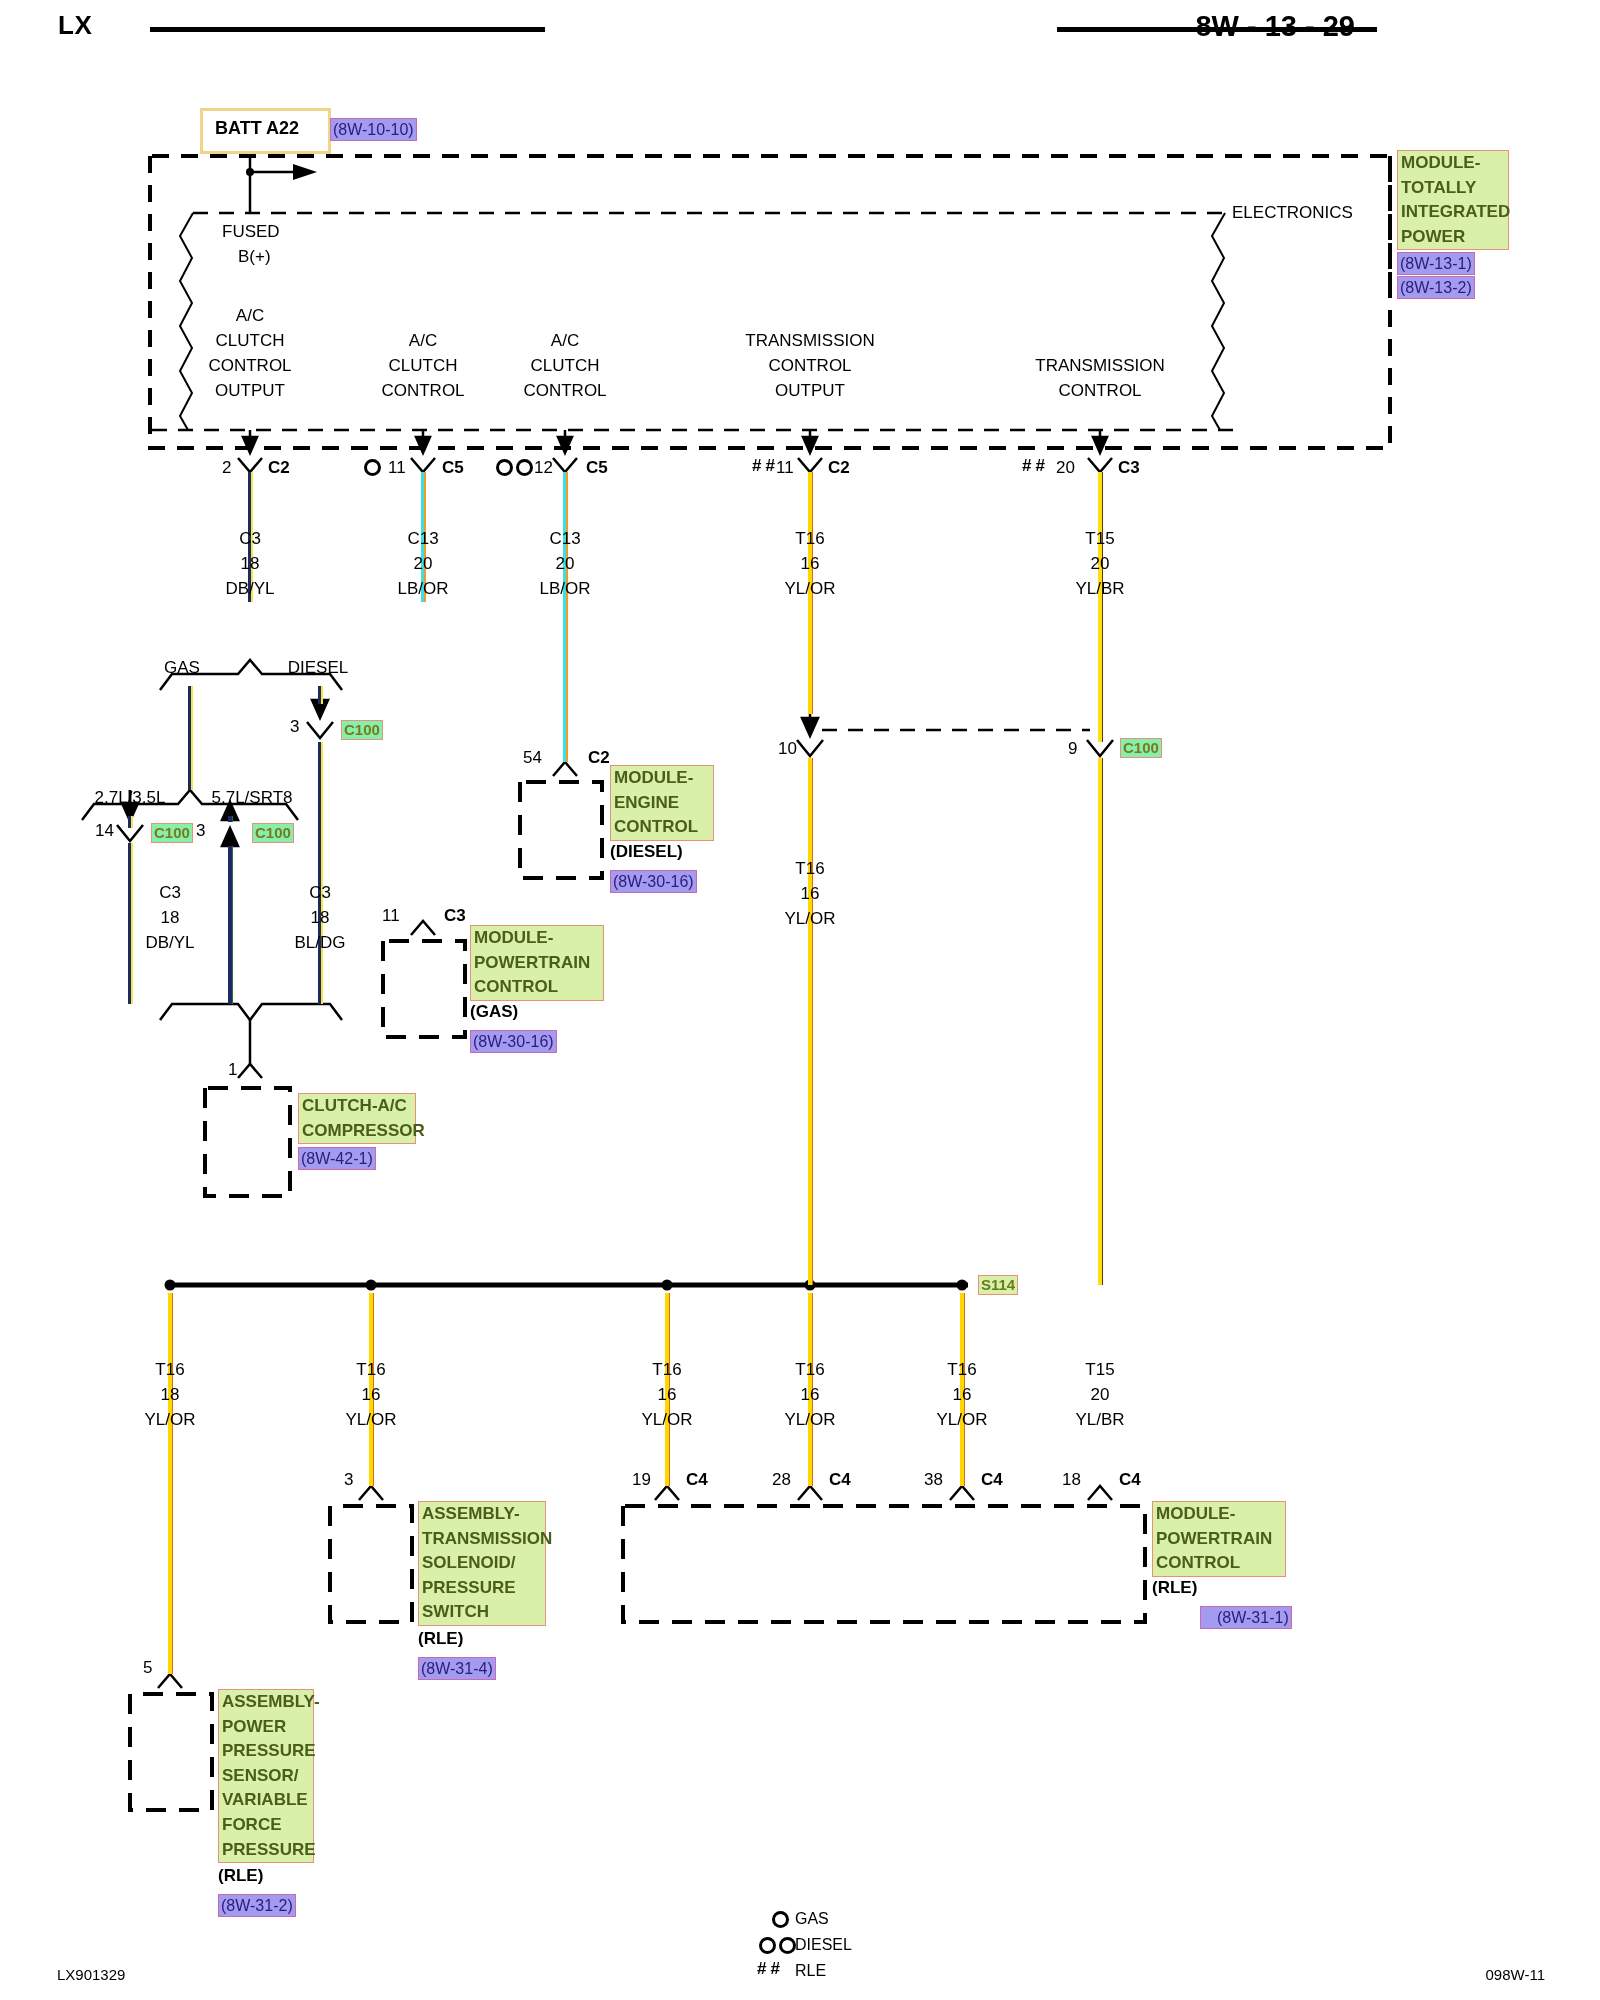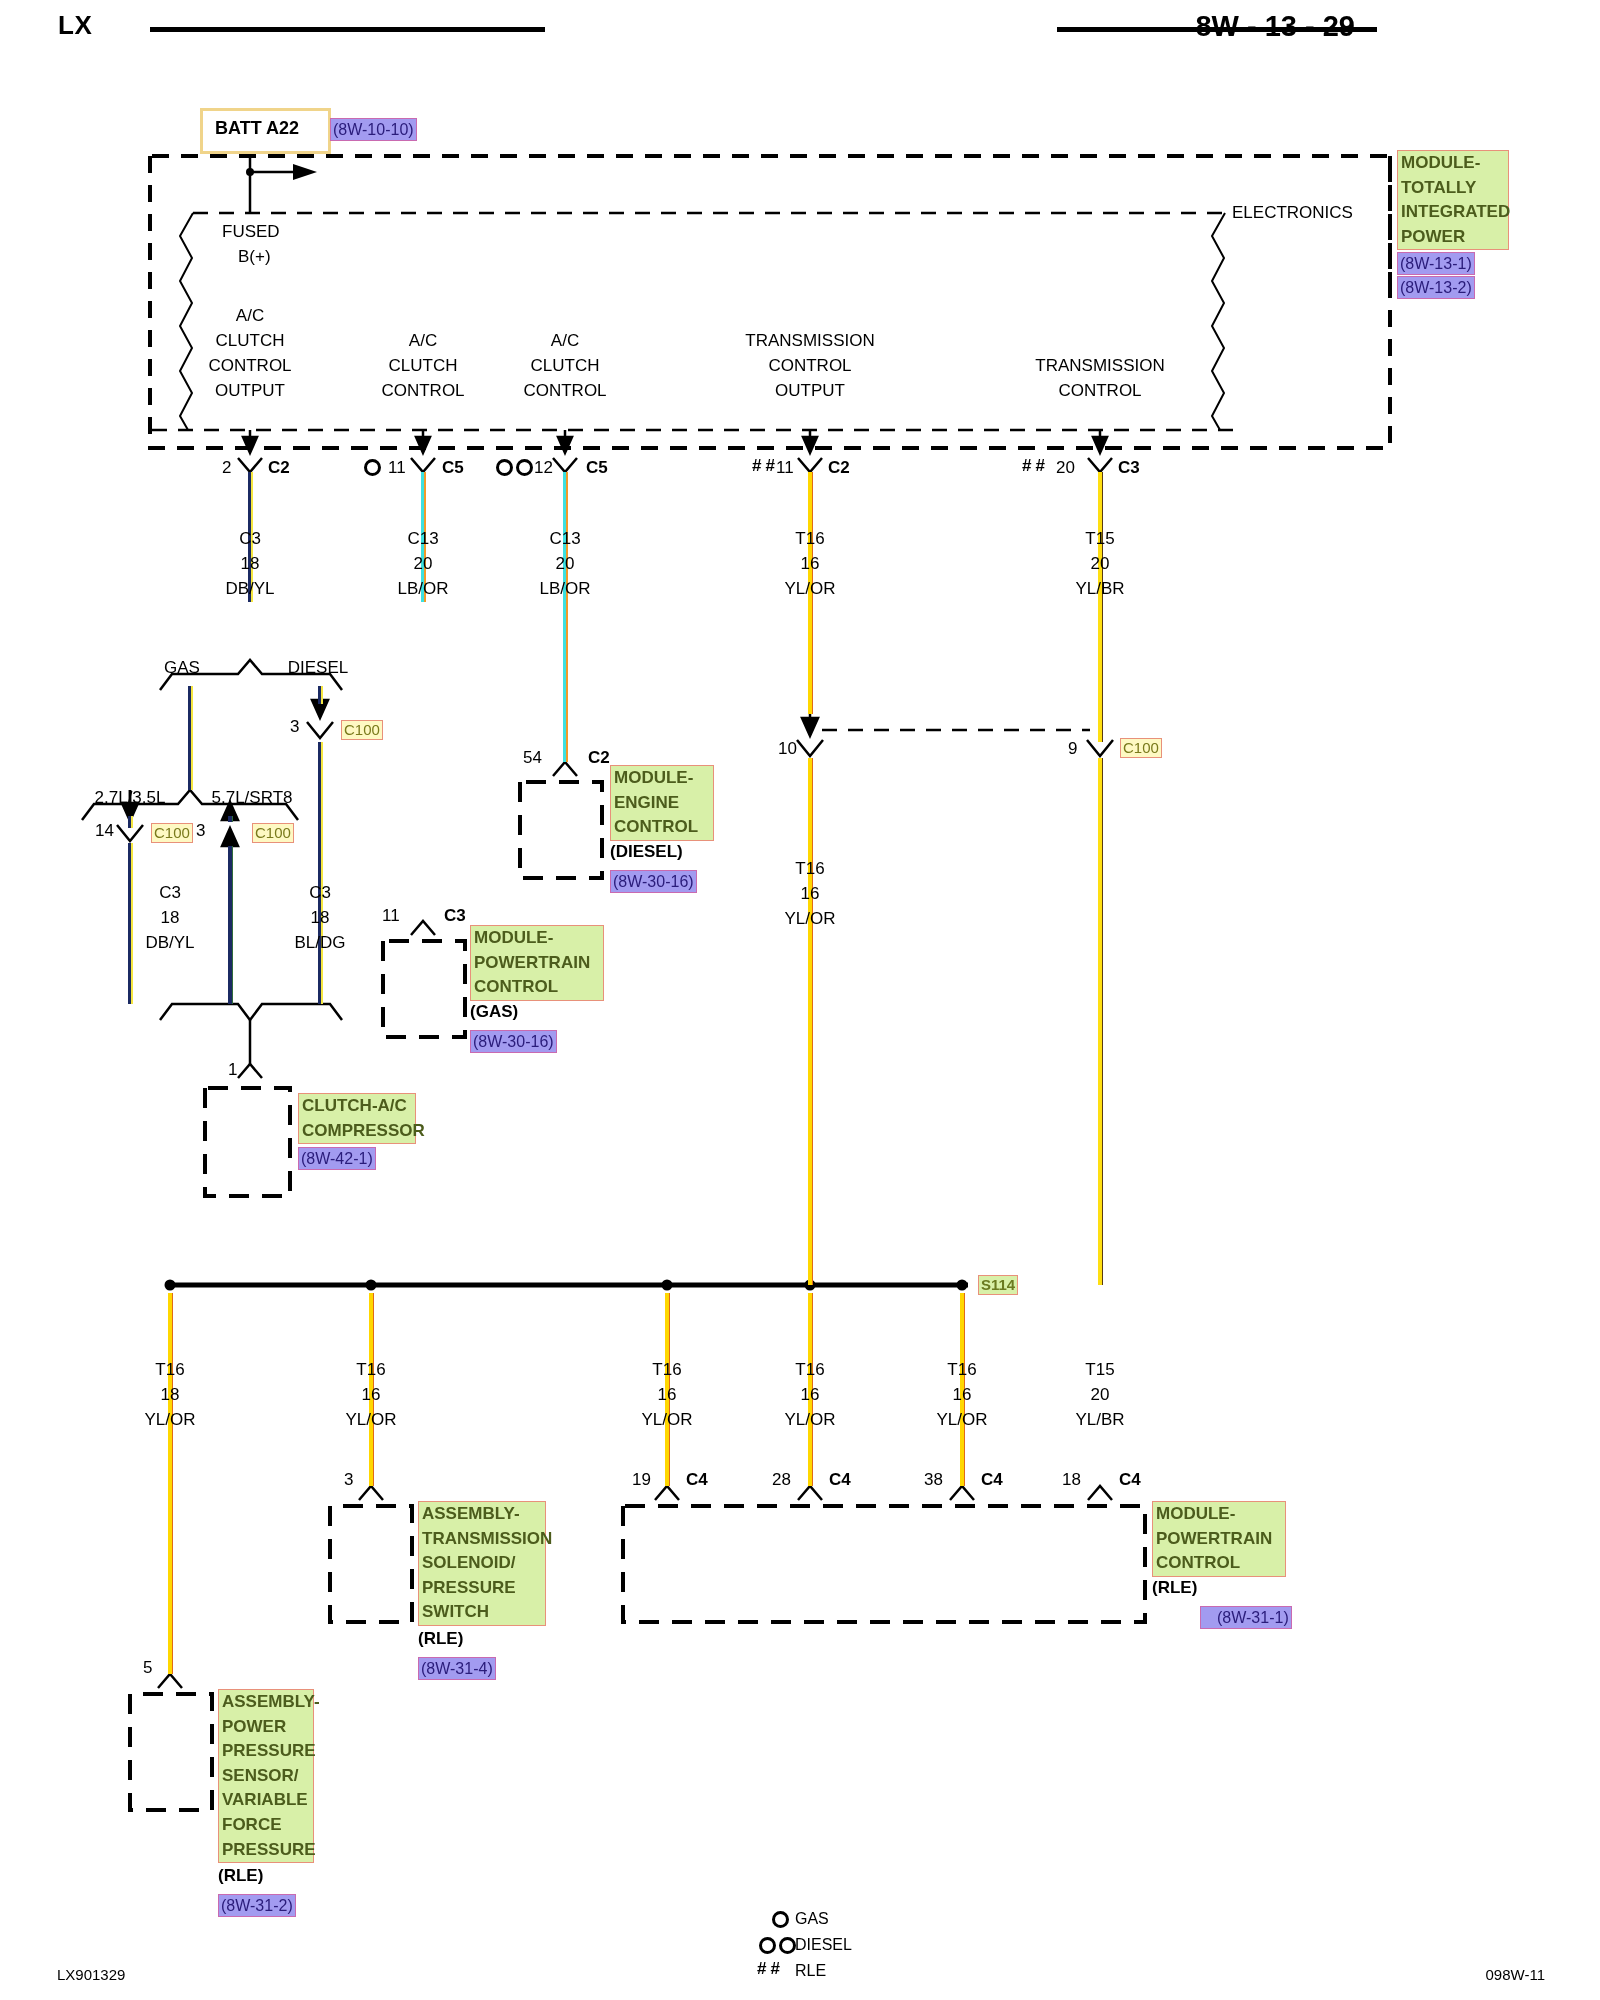--- a/index.html
+++ b/index.html
@@ -21,22 +21,22 @@
   .t.b{font-weight:bold;}
   .t.c{transform:translateX(-50%);text-align:center;}
   .t.sm{font-size:16px;}
   
   .ref{position:absolute;background:#a29bf0;color:#2a1c7a;border:1px solid #c96ab0;
        font-size:16px;padding:0 2px;white-space:nowrap;line-height:21px;}
   .name{position:absolute;background:#d8f0a8;color:#4c5c1c;border:1px solid #e8917a;
         font-weight:bold;font-size:17px;line-height:24.6px;padding:0 3px;}
   .splice{position:absolute;background:#d8f0a8;color:#6a7a20;border:1px solid #e8917a;
         font-weight:bold;font-size:15px;line-height:18px;padding:0 2px;}
-  .c100{position:absolute;background:#fef9c3;color:#7a7a1c;border:1px solid #e8917a;
-        font-weight:normal;font-size:15px;line-height:18px;padding:0 2px;}
+  .c100{position:absolute;background:#86efac;color:#7a7a1c;border:1px solid #e8917a;
+        font-weight:bold;font-size:15px;line-height:18px;padding:0 2px;}
   .battbox{position:absolute;border:3px solid #f0d48a;background:#fff;}
   .battbox span{position:absolute;left:12px;top:7px;font-size:18px;font-weight:bold;}
   .plain{position:absolute;font-size:17px;font-weight:bold;white-space:nowrap;}
   
   .w{position:absolute;width:5px;}
   
   .w.dbyl{background:linear-gradient(90deg,#1b2a63 0 60%, #f5e642 60% 100%);}
   .w.blgd{background:linear-gradient(90deg,#1b2a63 0 70%, #2f6b3a 70% 100%);}
   .w.lbor{background:linear-gradient(90deg,#3ce0e0 0 62%, #f09a2a 62% 100%);}
   .w.ylor{background:linear-gradient(90deg,#ffd700 0 72%, #e06a18 72% 100%);}

